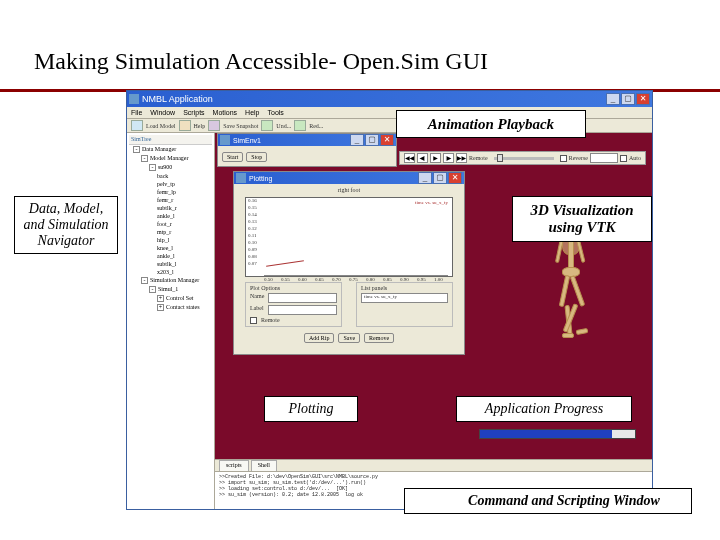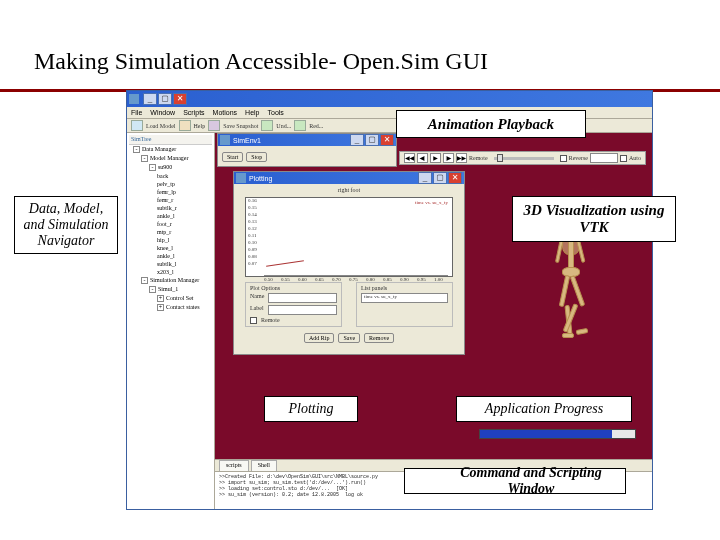--- a/index.html
+++ b/index.html
@@ -69,34 +69,35 @@
   .armR { top: 20px; left: 40px; width: 4px; height: 30px; transform: rotate(-14deg); }
   .ribc { top: 20px; left: 24px; width: 18px; height: 22px; border-radius: 40%; background: rgba(216,184,128,0.6); }
   .progress-area { position: absolute; left: 254px; bottom: 60px; right: 6px; height: 20px; }
   .pbar { height: 10px; border: 1px solid #444; background: linear-gradient(to right,#2040c0 0%,#2040c0 85%,#e8e8e8 85%,#e8e8e8 100%); margin: 0 10px; }
   .bottom-tabs { position: absolute; left: 0; right: 0; bottom: 38px; height: 12px; background: #ece9d8; display: flex; gap: 2px; padding: 0 4px; font-family: Tahoma; font-size: 6px; border-top: 1px solid #aca899; }
   .btab { padding: 1px 6px; border: 1px solid #aaa; border-bottom: none; background: #f8f8f4; }
   .console { position: absolute; left: 0; right: 0; bottom: 0; height: 38px; background: #fff; border-top: 1px solid #aca899; font-family: "Courier New", monospace; font-size: 5px; padding: 2px 4px; color: #222; overflow: hidden; white-space: pre-wrap; line-height: 6px; }
   .callout { position: absolute; background: #fff; border: 1.5px solid #000; font-family: "Times New Roman", serif; text-align: center; display: flex; align-items: center; justify-content: center; padding: 4px 8px; z-index: 50; font-style: italic; }
   .c1 { left: 14px; top: 196px; width: 104px; height: 58px; font-size: 14px; }
   .c2 { left: 396px; top: 110px; width: 190px; height: 28px; font-size: 15px; font-weight: bold; }
-  .c3 { left: 512px; top: 196px; width: 164px; height: 46px; font-size: 15px; font-weight: bold; }
+  .c3 { left: 512px; top: 196px; width: 140px; height: 46px; font-size: 15px; font-weight: bold; }
   .c4 { left: 264px; top: 396px; width: 94px; height: 26px; font-size: 14px; }
   .c5 { left: 456px; top: 396px; width: 176px; height: 26px; font-size: 14px; }
-  .c6 { left: 404px; top: 468px; width: 222px; height: 26px; font-size: 14px; font-weight: bold; padding-left: 40px; }
+  .c6 { left: 404px; top: 488px; width: 288px; height: 26px; font-size: 14px; font-weight: bold; padding-left: 40px; }
 </style>
 </head>
 <body>
 
 <div class="slide-title">Making Simulation Accessible-  Open.Sim GUI</div>
 <div class="red-line"></div>
 
 <div class="app-frame">
   <div class="titlebar">
     <div class="tb-icon"></div>
+    <div class="tb-title">NMBL Application</div>
     <div class="tb-btns">
       <div class="tb-btn">_</div>
       <div class="tb-btn">▢</div>
       <div class="tb-btn close">✕</div>
     </div>
   </div>
   <div class="menubar">
     <span>File</span>
     <span>Window</span>
     <span>Scripts</span>

